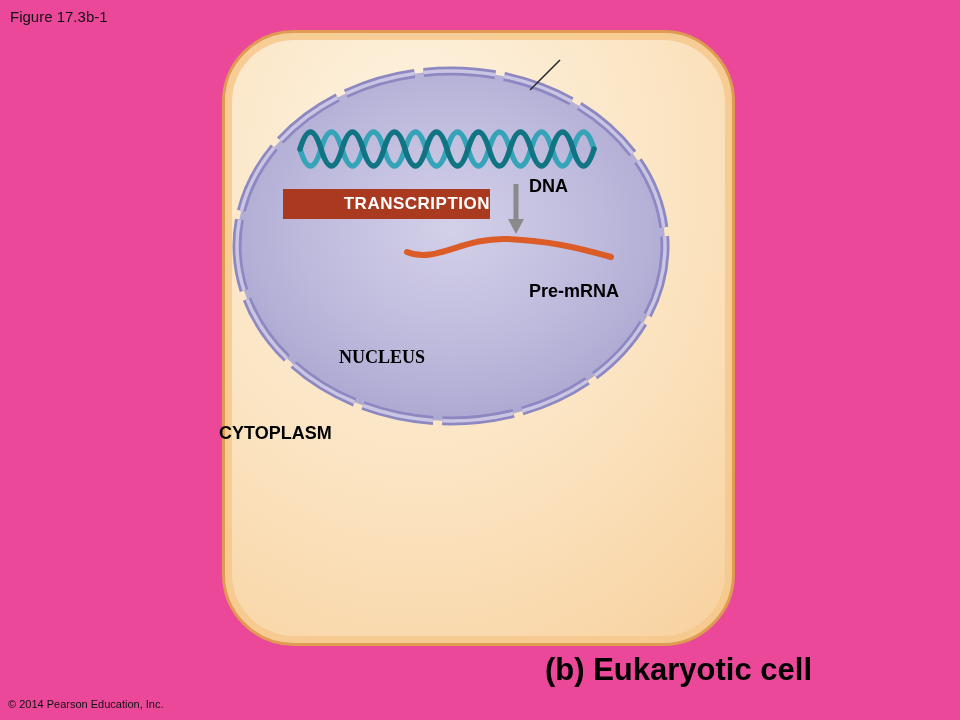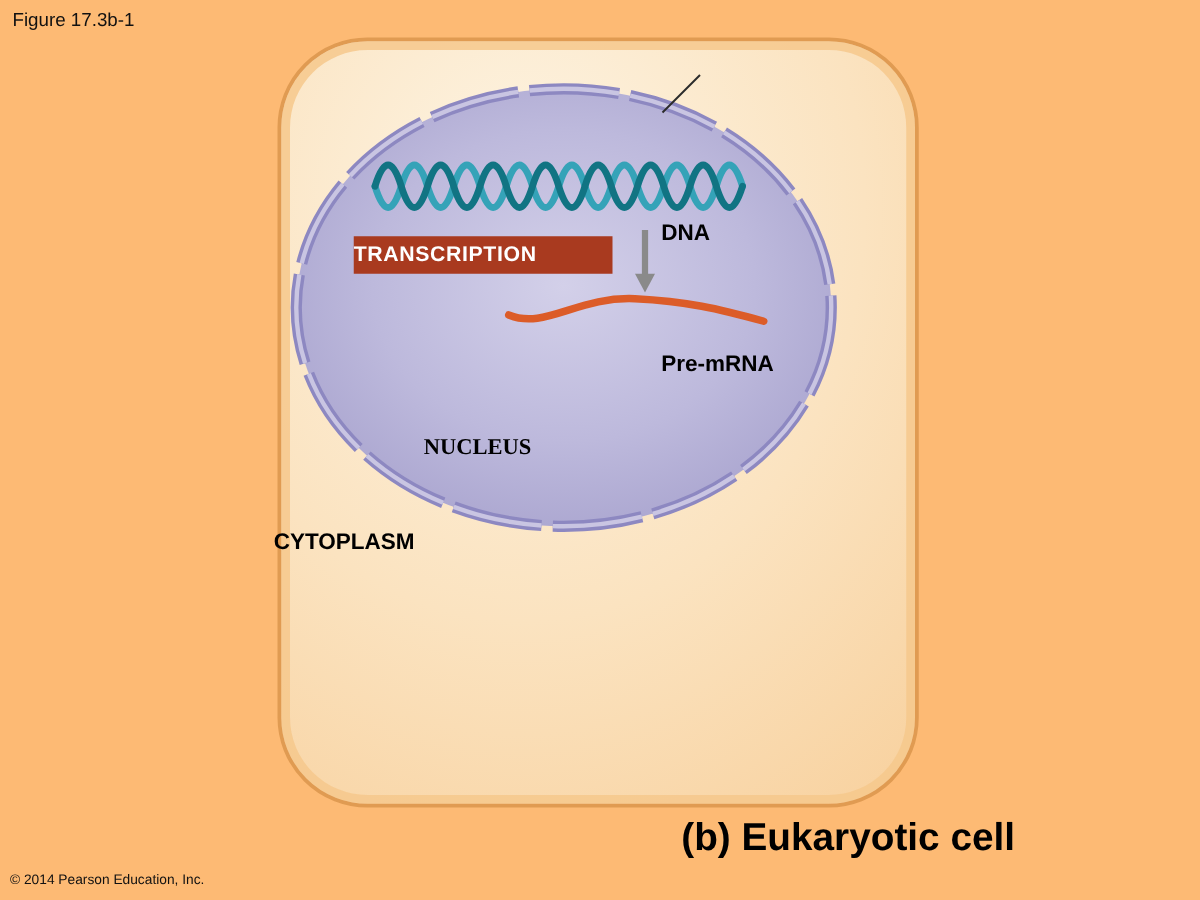--- a/index.html
+++ b/index.html
@@ -5,21 +5,21 @@
   html, body {
     margin: 0;
     padding: 0;
     background: #ffffff;
     font-family: "Liberation Sans", sans-serif;
   }
   .stage {
     position: relative;
     width: 960px;
     height: 720px;
-    background: #fdba74;
+    background: #ec4899;
     overflow: hidden;
   }
   .fig-label {
     position: absolute;
     left: 10px;
     top: 8px;
     font-size: 15px;
     color: #111111;
   }
   .cell {
@@ -64,21 +64,21 @@
     position: absolute;
     left: 283px;
     top: 189px;
     width: 207px;
     height: 30px;
     background: #A93A1F;
     color: #ffffff;
     font-weight: bold;
     font-size: 17px;
     line-height: 30px;
-    text-align: left;
+    text-align: right;
     letter-spacing: 0.5px;
   }
   .caption {
     position: absolute;
     left: 545px;
     top: 652px;
     font-weight: bold;
     font-size: 31px;
     color: #000000;
     white-space: nowrap;

